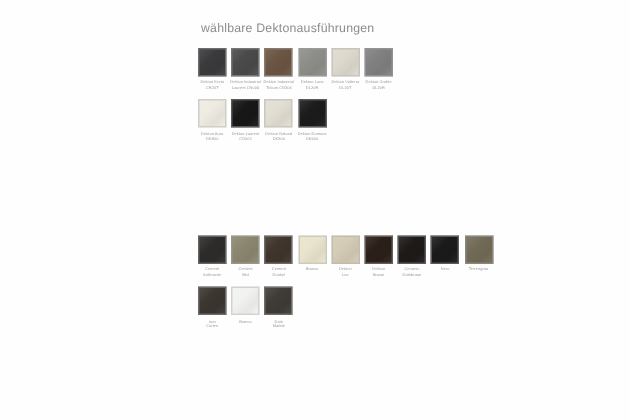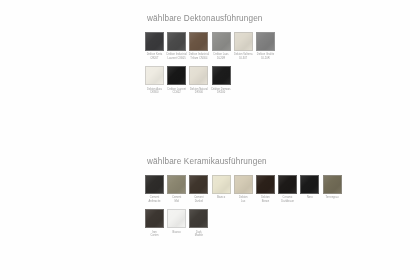--- a/index.html
+++ b/index.html
@@ -19,21 +19,21 @@
   .page {
     position: absolute;
     left: 0; top: 0;
     width: 420px;
     height: 280px;
     background: #fefefe;
   }
 
   .section {
     position: absolute;
-    left: 145px;
+    left: 132px;
   }
 
   .section-dekton { top: 14px; }
   .section-keramik { top: 157px; }
 
   .section-title {
     font-size: 8.2px;
     color: #8c8c8c;
     letter-spacing: 0.15px;
     font-weight: 400;
@@ -171,21 +171,20 @@
         <div class="swatch-chip" style="background-color: rgb(27, 27, 27);"></div>
         <div class="swatch-label">
           <span class="ln">Dekton Domoos</span>
           <span class="ln">DK500</span>
         </div>
       </div>
     </div>
   </div>
 
   <div class="section section-keramik">
-    <div class="section-title">wählbare Keramikausführungen</div>
 
     <div class="swatch-row">
       <div class="swatch">
         <div class="swatch-chip" style="background-color: rgb(46, 44, 42);"></div>
         <div class="swatch-label">
           <span class="ln">Cement</span>
           <span class="ln">Anthracite</span>
         </div>
       </div>
       <div class="swatch">

